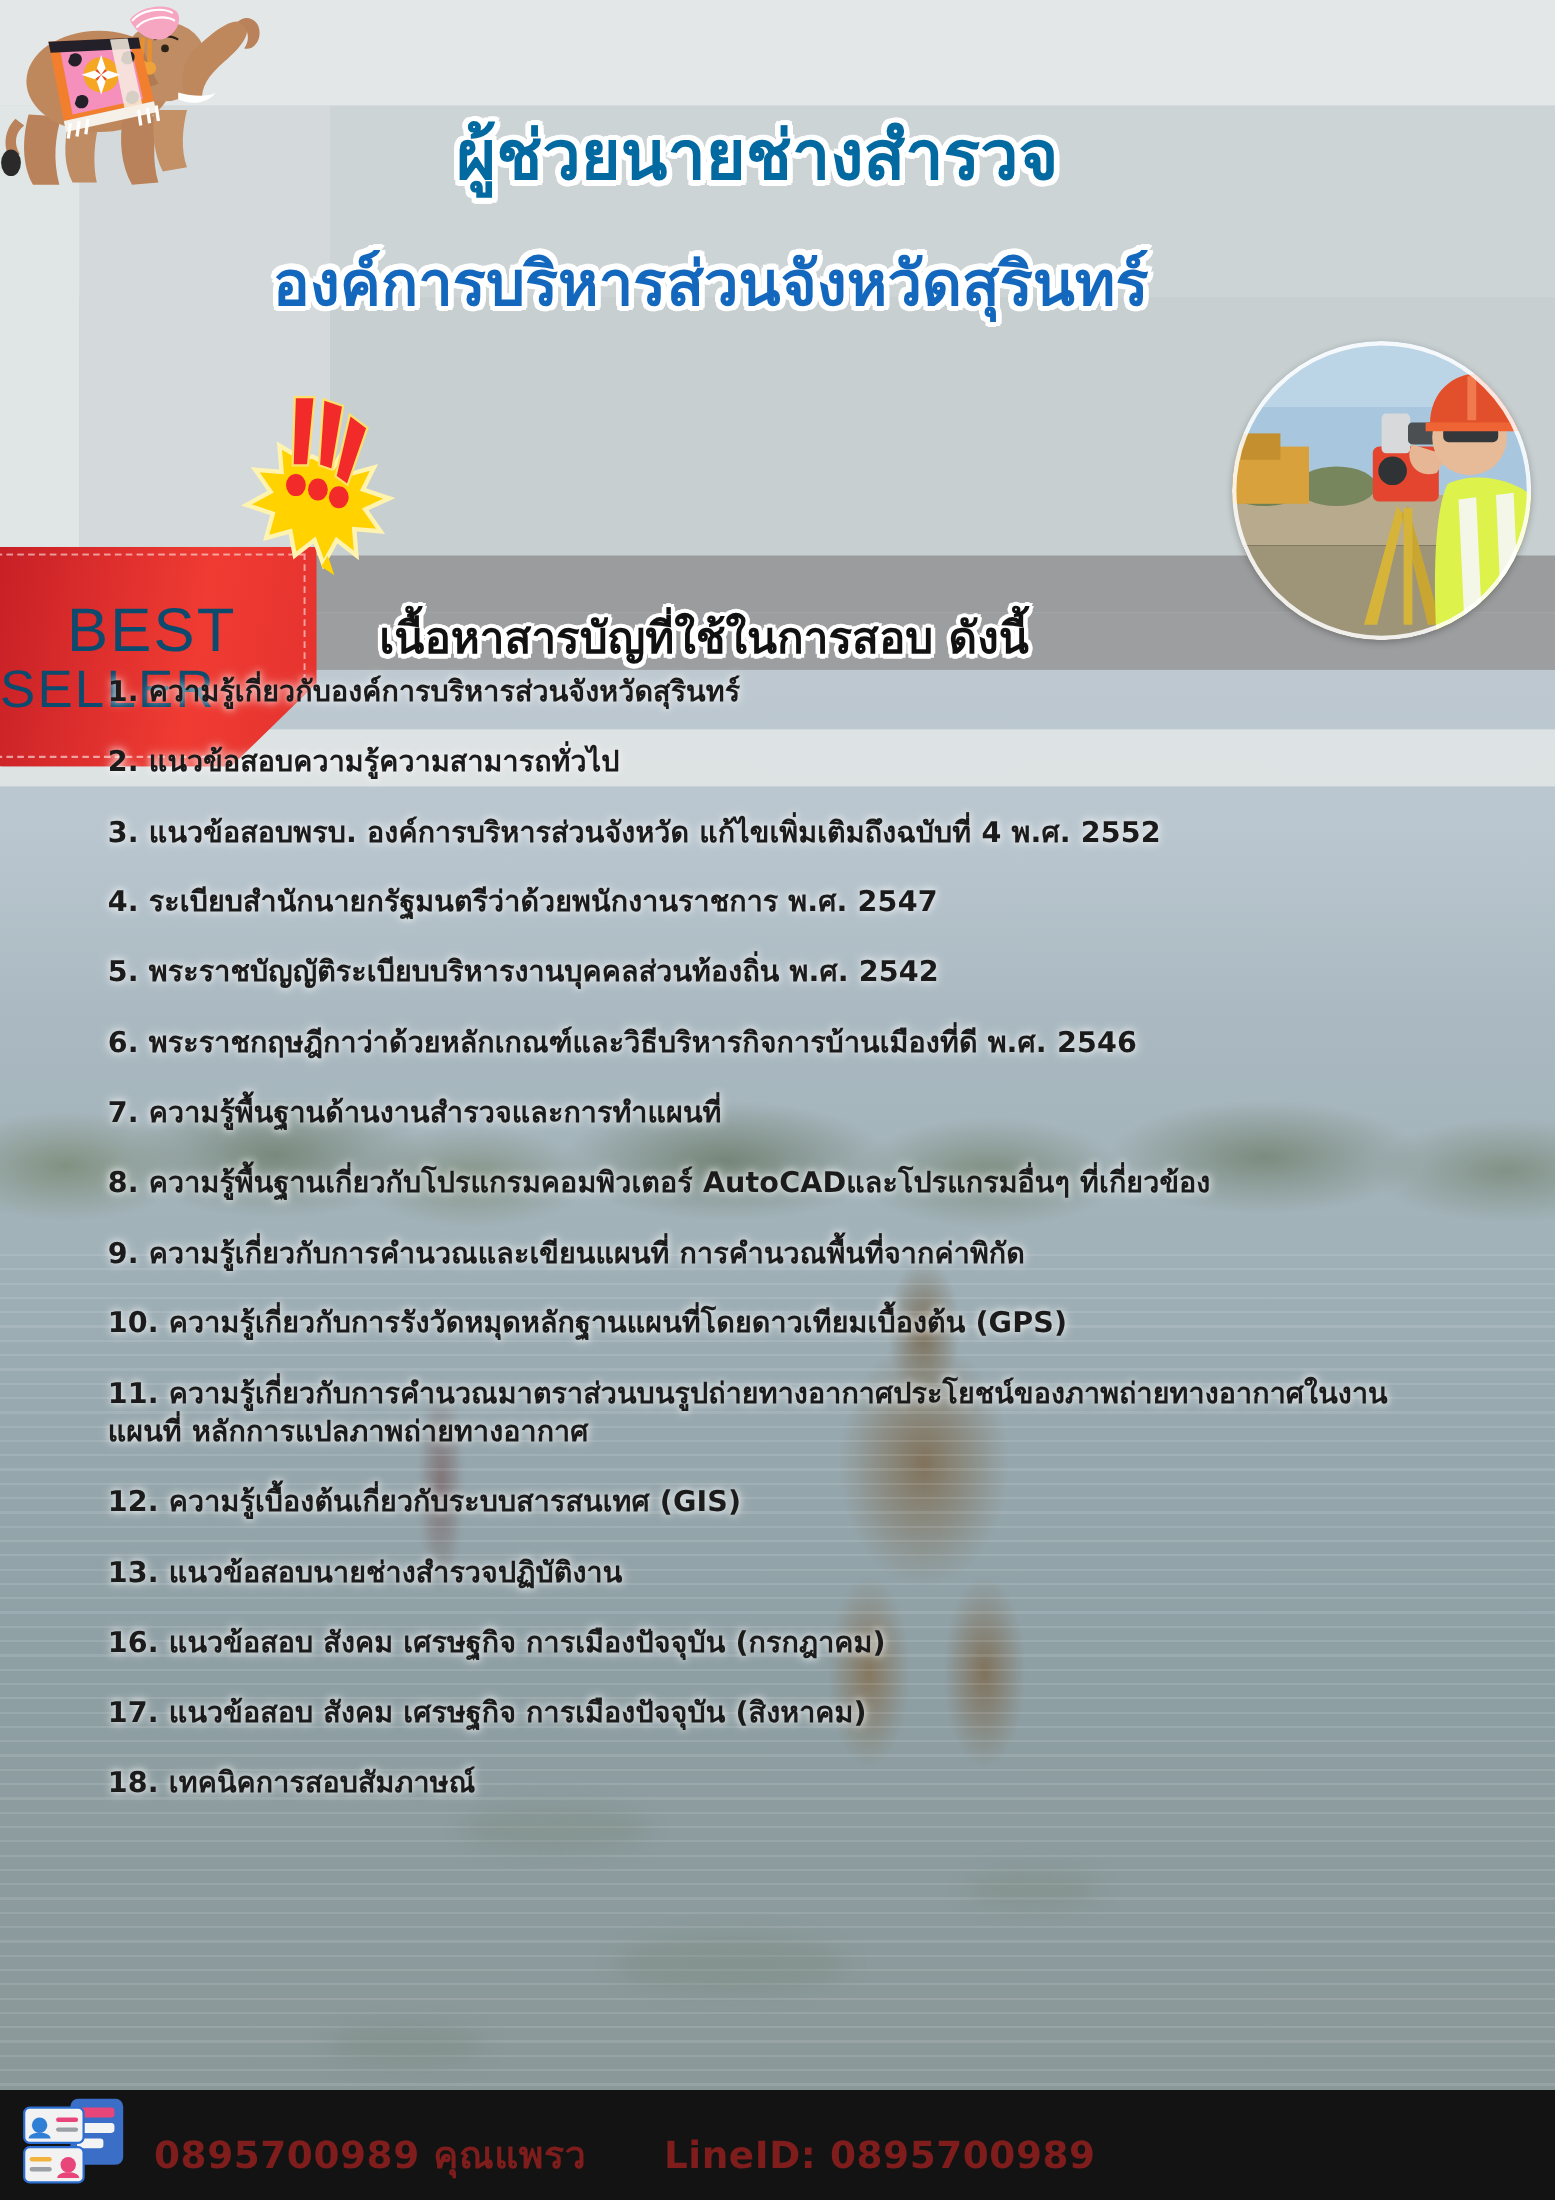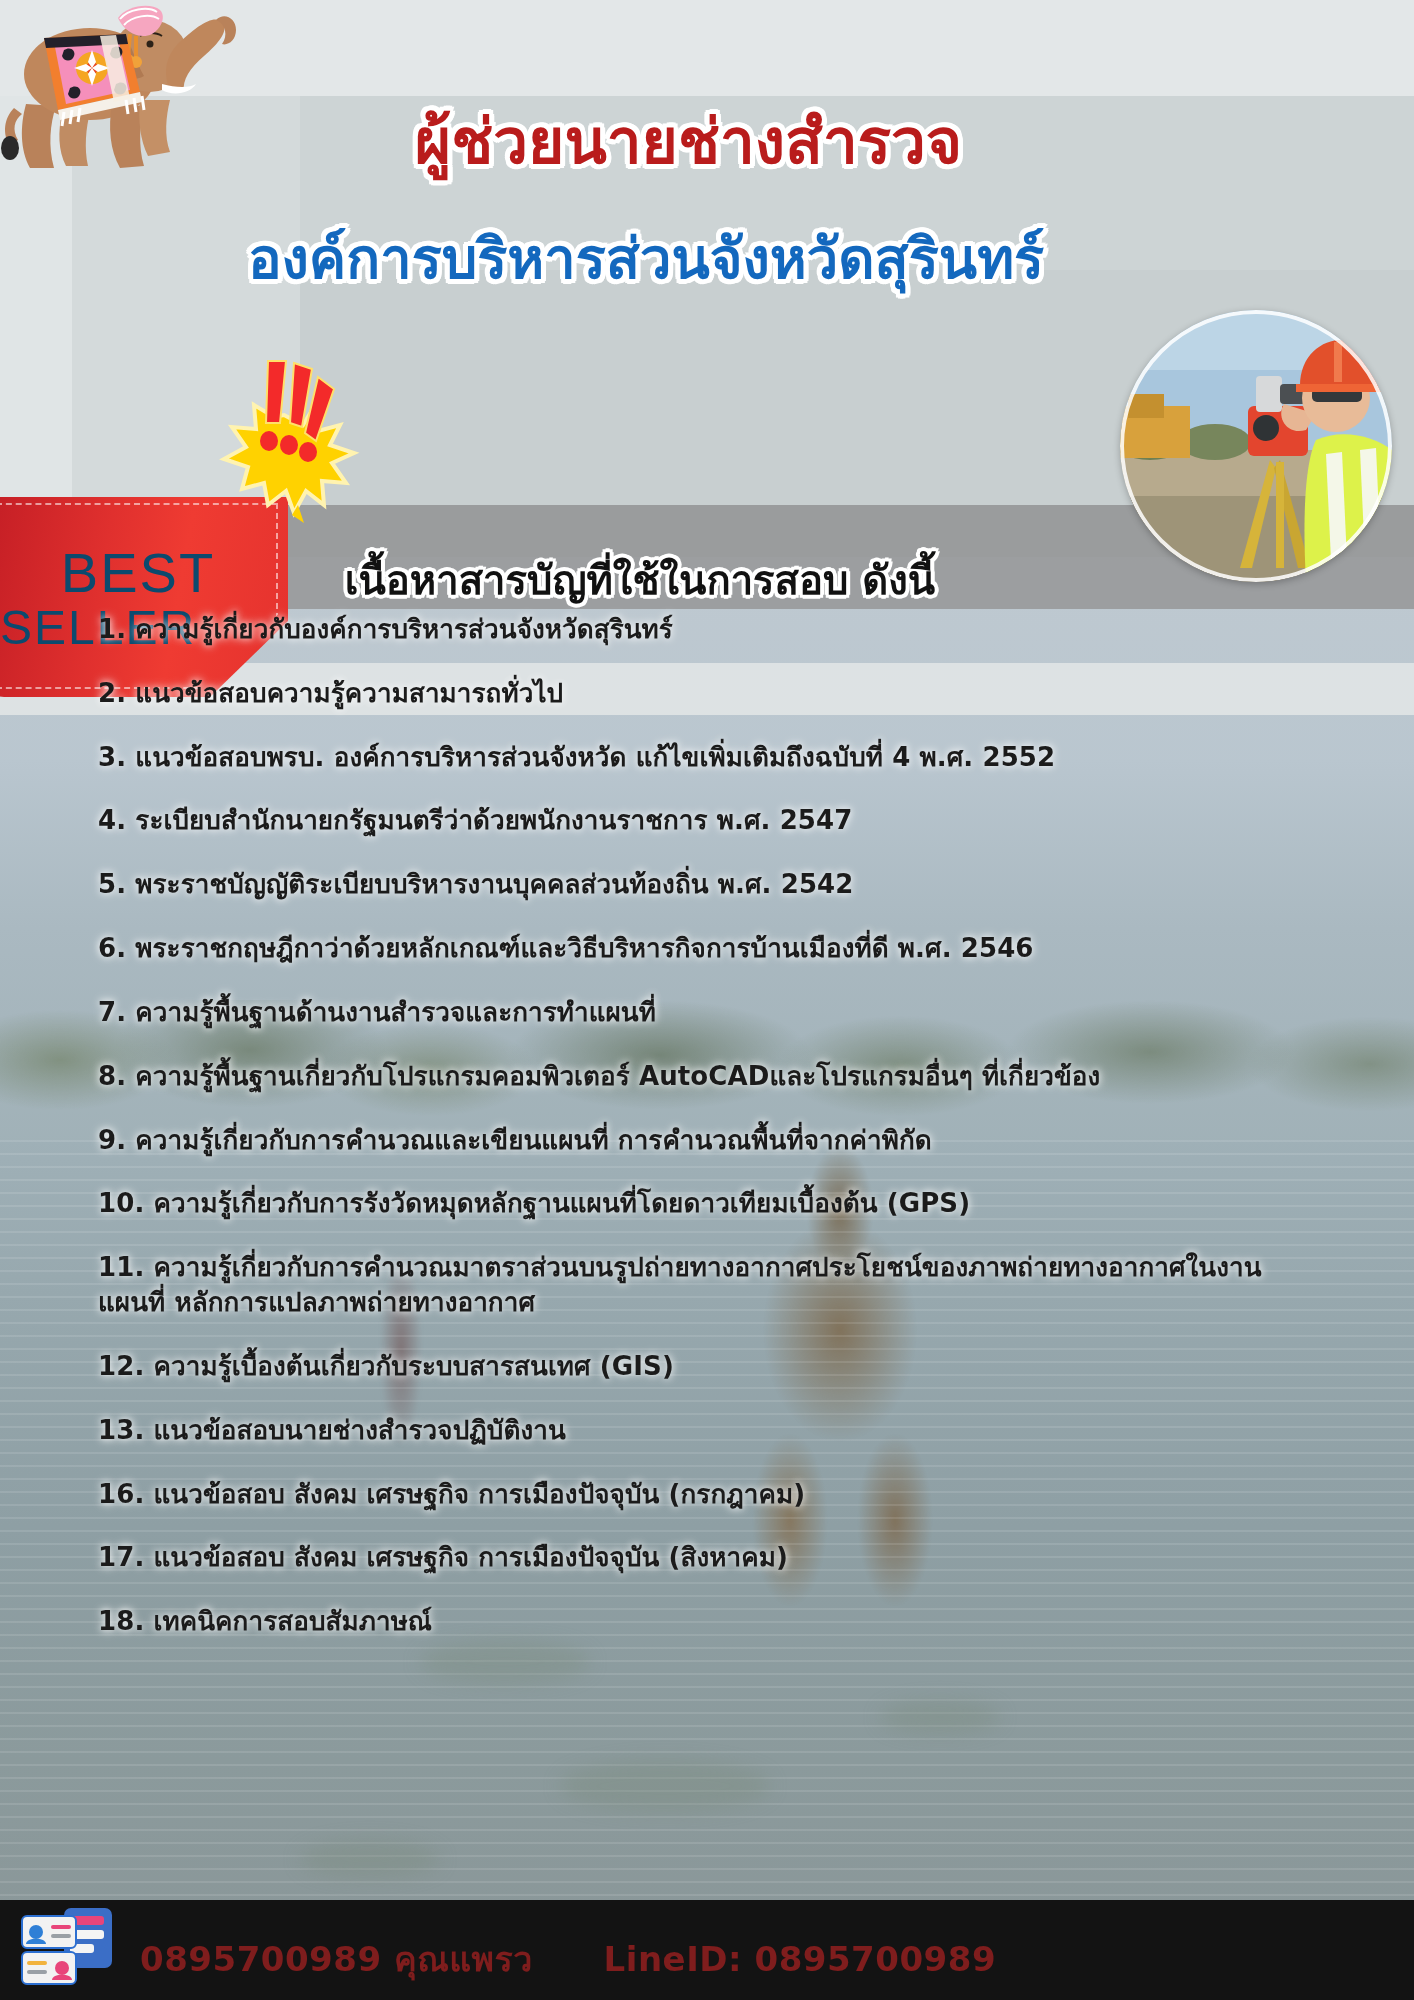--- a/index.html
+++ b/index.html
@@ -52,21 +52,21 @@
   .hdr-band-c2{position:absolute;left:300px;top:96px;width:1114px;height:410px;background:#cdd4d5;z-index:1;}
   .hdr-light-strip{position:absolute;left:0;top:663px;width:1414px;height:52px;background:#dfe4e5;z-index:2;opacity:.92;}
 
   
   .elephant-art{position:absolute;left:0;top:0;width:250px;height:200px;z-index:6;}
 
   
   .title-main{
     position:absolute;left:0;top:108px;width:1377px;text-align:center;z-index:8;
     font-family:"DejaVu Sans","Liberation Sans",sans-serif;
-    font-size:62px;font-weight:bold;color:#b91c1c;letter-spacing:0px;line-height:1.1;
+    font-size:62px;font-weight:bold;color:#0369a1;letter-spacing:0px;line-height:1.1;
     text-shadow:
       -4px -4px 0 #fff, 4px -4px 0 #fff, -4px 4px 0 #fff, 4px 4px 0 #fff,
       -5px 0 0 #fff, 5px 0 0 #fff, 0 -5px 0 #fff, 0 5px 0 #fff,
       -5px -2px 0 #fff, 5px 2px 0 #fff, 2px -5px 0 #fff, -2px 5px 0 #fff;
   }
   .title-sub{
     position:absolute;left:0;top:228px;width:1292px;text-align:center;z-index:8;
     font-family:"DejaVu Sans","Liberation Sans",sans-serif;
     font-size:56px;font-weight:bold;color:#1368be;line-height:1.1;
     text-shadow:

